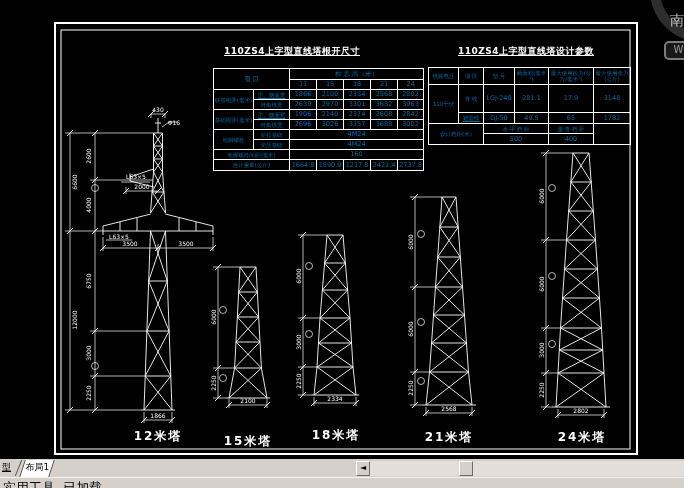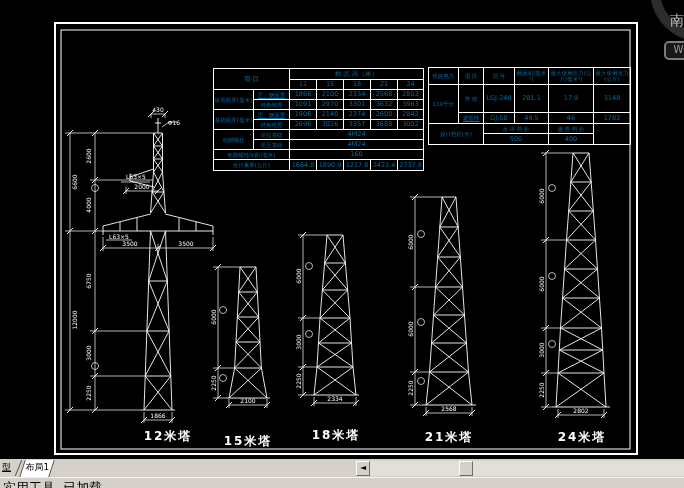--- a/index.html
+++ b/index.html
@@ -204,20 +204,22 @@
         <circle cx="309" cy="334" r="3.5"></circle>
       <circle cx="421" cy="234" r="3.5"></circle>
         <circle cx="421" cy="322" r="3.5"></circle>
         <circle cx="421" cy="381" r="3.5"></circle>
       <circle cx="552" cy="188" r="3.5"></circle>
         <circle cx="552" cy="276" r="3.5"></circle>
         <circle cx="552" cy="344" r="3.5"></circle>
     </g>
   </svg>
 
+  <div class="ttitle" style="left:292px;top:45px">110ZS4上字型直线塔根开尺寸</div>
+  <div class="ttitle" style="left:526px;top:45px">110ZS4上字型直线塔设计参数</div>
 
   <table class="tbl" style="left:213px;top:68px;width:210px">
     <colgroup>
         <col style="width:40px">
         <col style="width:36px">
         <col style="width:27px">
         <col style="width:27px">
         <col style="width:27px">
         <col style="width:27px">
         <col style="width:26px">
@@ -238,21 +240,21 @@
       <th rowspan="2" class="sm">铁塔根开(毫米)</th>
       <th class="sm u">正、侧面宽</th>
       <td>1866</td>
       <td>2100</td>
       <td>2334</td>
       <td>2568</td>
       <td>2802</td>
     </tr>
     <tr style="height:10px">
       <th class="sm">对角线宽</th>
-      <td>1091</td>
+      <td>2639</td>
       <td>2970</td>
       <td>3301</td>
       <td>3632</td>
       <td>3963</td>
     </tr>
     <tr style="height:10px">
       <th rowspan="2" class="sm">基础根开(毫米)</th>
       <th class="sm u">正、侧面宽</th>
       <td>1906</td>
       <td>2140</td>
@@ -315,21 +317,21 @@
       <th class="sm">导 线</th>
       <td>LGJ-240</td>
       <td>281.1</td>
       <td>17.9</td>
       <td>3148</td>
     </tr>
     <tr style="height:11px">
       <th class="sm u">避雷线</th>
       <td>GJ-50</td>
       <td>49.5</td>
-      <td>46</td>
+      <td>65</td>
       <td>1782</td>
     </tr>
     <tr style="height:10px">
       <th colspan="2" rowspan="2" class="sm">设计档距(米)</th>
       <td colspan="2" class="sm">水 平 档 距</td>
       <td class="sm">垂 直 档 距</td>
       <td rowspan="2"></td>
     </tr>
     <tr style="height:11px">
       <td colspan="2">500</td>
@@ -346,21 +348,21 @@
   <span class="dim" style="left:130px;top:244px">3500</span>
   <span class="dim" style="left:186px;top:244px">3500</span>
   <span class="dim v" style="left:75px;top:182px">6600</span>
   <span class="dim v" style="left:75px;top:320px">12000</span>
   <span class="dim v" style="left:89px;top:156px">2600</span>
   <span class="dim v" style="left:89px;top:205px">4000</span>
   <span class="dim v" style="left:89px;top:281px">6750</span>
   <span class="dim v" style="left:89px;top:353px">3000</span>
   <span class="dim v" style="left:89px;top:393px">2250</span>
   <span class="dim" style="left:158px;top:416px">1866</span>
-  <span class="tname" style="left:168px;top:428px">12米塔</span>
+  <span class="tname" style="left:158px;top:428px">12米塔</span>
 
   <span class="dim v" style="left:214px;top:317px">6000</span>
   <span class="dim v" style="left:214px;top:383px">2250</span>
   <span class="dim" style="left:248px;top:401px">2100</span>
   <span class="tname" style="left:248px;top:433px">15米塔</span>
 
   <span class="dim v" style="left:299px;top:276px">6000</span>
   <span class="dim v" style="left:299px;top:342px">3000</span>
   <span class="dim v" style="left:299px;top:381px">2250</span>
   <span class="dim" style="left:335px;top:399px">2334</span>

